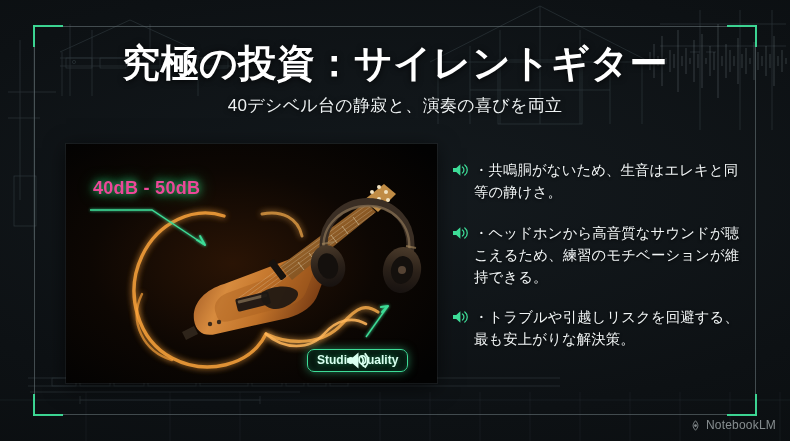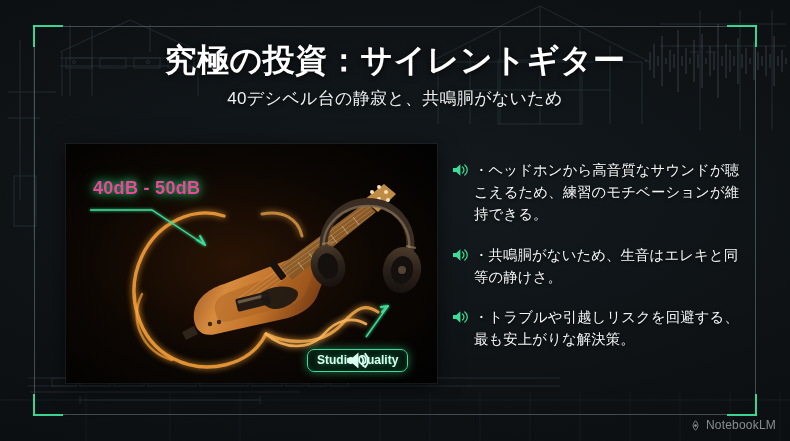--- a/index.html
+++ b/index.html
@@ -40,21 +40,21 @@
   .cn-bl { left:-1px; bottom:-1px; }
   .cn-bl .h { left:0; bottom:0; width:30px; height:2px; }
   .cn-bl .v { left:0; bottom:0; width:2px; height:22px; }
   .cn-br { right:-1px; bottom:-1px; }
   .cn-br .h { right:0; bottom:0; width:30px; height:2px; }
   .cn-br .v { right:0; bottom:0; width:2px; height:22px; }
 
   
   .heading { position:absolute; left:0; right:0; top:42px; text-align:center; }
   .title {
-    font-size:32px; font-weight:bold; color:#ffffff; letter-spacing:.5px;
+    font-size:38px; font-weight:bold; color:#ffffff; letter-spacing:.5px;
     line-height:1.15; text-shadow:0 1px 6px rgba(0,0,0,.85);
   }
   .subtitle {
     margin-top:8px; font-size:17px; font-weight:normal; color:#eef2f3;
     letter-spacing:.3px; text-shadow:0 1px 5px rgba(0,0,0,.8);
   }
 
   
   .photo {
     position:absolute; left:66px; top:144px; width:371px; height:239px;
@@ -191,21 +191,21 @@
         <i class="v"></i>
       </div>
     <div class="cn cn-br">
         <i class="h"></i>
         <i class="v"></i>
       </div>
   </div>
 
   <div class="heading">
     <div class="title">究極の投資：サイレントギター</div>
-    <div class="subtitle">40デシベル台の静寂と、共鳴胴がないため</div>
+    <div class="subtitle">40デシベル台の静寂と、演奏の喜びを両立</div>
   </div>
 
   <div class="photo">
     <svg viewBox="0 0 371 239" preserveAspectRatio="none">
       <defs>
         <radialGradient id="amb" cx="45%" cy="50%" r="70%">
           <stop offset="0%" stop-color="#2a1405"></stop>
           <stop offset="55%" stop-color="#0d0703"></stop>
           <stop offset="100%" stop-color="#020202"></stop>
         </radialGradient>
@@ -336,30 +336,30 @@
   </div>
 
   <div class="bullets">
 
     <div class="bullet">
       <svg class="spk" width="16" height="14" viewBox="0 0 16 14">
         <path d="M1 5 H4.2 L8.4 1.3 V12.7 L4.2 9 H1 Z" fill="#3ddc97"></path>
         <path d="M10.4 4 A3.7 3.7 0 0 1 10.4 10" stroke="#3ddc97" stroke-width="1.25" fill="none" stroke-linecap="round"></path>
         <path d="M12.8 2 A6.3 6.3 0 0 1 12.8 12" stroke="#3ddc97" stroke-width="1.25" fill="none" stroke-linecap="round"></path>
       </svg>
-      <div class="btxt"><b>・</b><b>ヘッドホンから高音質なサウンドが聴こえるため、練習のモチベーションが維持できる。</b></div>
+      <div class="btxt"><b>・</b><b>共鳴胴がないため、生音はエレキと同等の静けさ。</b></div>
     </div>
 
     <div class="bullet">
       <svg class="spk" width="16" height="14" viewBox="0 0 16 14">
         <path d="M1 5 H4.2 L8.4 1.3 V12.7 L4.2 9 H1 Z" fill="#3ddc97"></path>
         <path d="M10.4 4 A3.7 3.7 0 0 1 10.4 10" stroke="#3ddc97" stroke-width="1.25" fill="none" stroke-linecap="round"></path>
         <path d="M12.8 2 A6.3 6.3 0 0 1 12.8 12" stroke="#3ddc97" stroke-width="1.25" fill="none" stroke-linecap="round"></path>
       </svg>
-      <div class="btxt"><b>・</b><b>共鳴胴がないため、生音はエレキと同等の静けさ。</b></div>
+      <div class="btxt"><b>・</b><b>ヘッドホンから高音質なサウンドが聴こえるため、練習のモチベーションが維持できる。</b></div>
     </div>
 
     <div class="bullet">
       <svg class="spk" width="16" height="14" viewBox="0 0 16 14">
         <path d="M1 5 H4.2 L8.4 1.3 V12.7 L4.2 9 H1 Z" fill="#3ddc97"></path>
         <path d="M10.4 4 A3.7 3.7 0 0 1 10.4 10" stroke="#3ddc97" stroke-width="1.25" fill="none" stroke-linecap="round"></path>
         <path d="M12.8 2 A6.3 6.3 0 0 1 12.8 12" stroke="#3ddc97" stroke-width="1.25" fill="none" stroke-linecap="round"></path>
       </svg>
       <div class="btxt"><b>・</b><b>トラブルや引越しリスクを回避する、最も安上がりな解決策。</b></div>
     </div>

